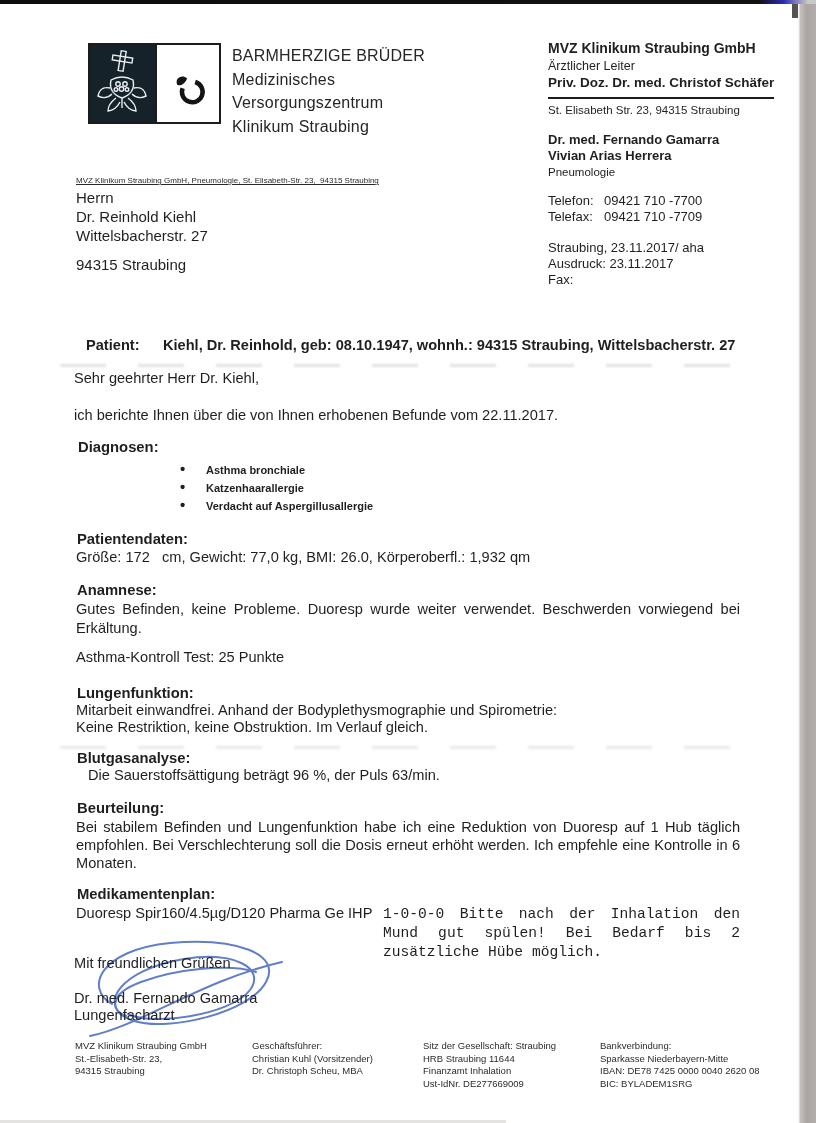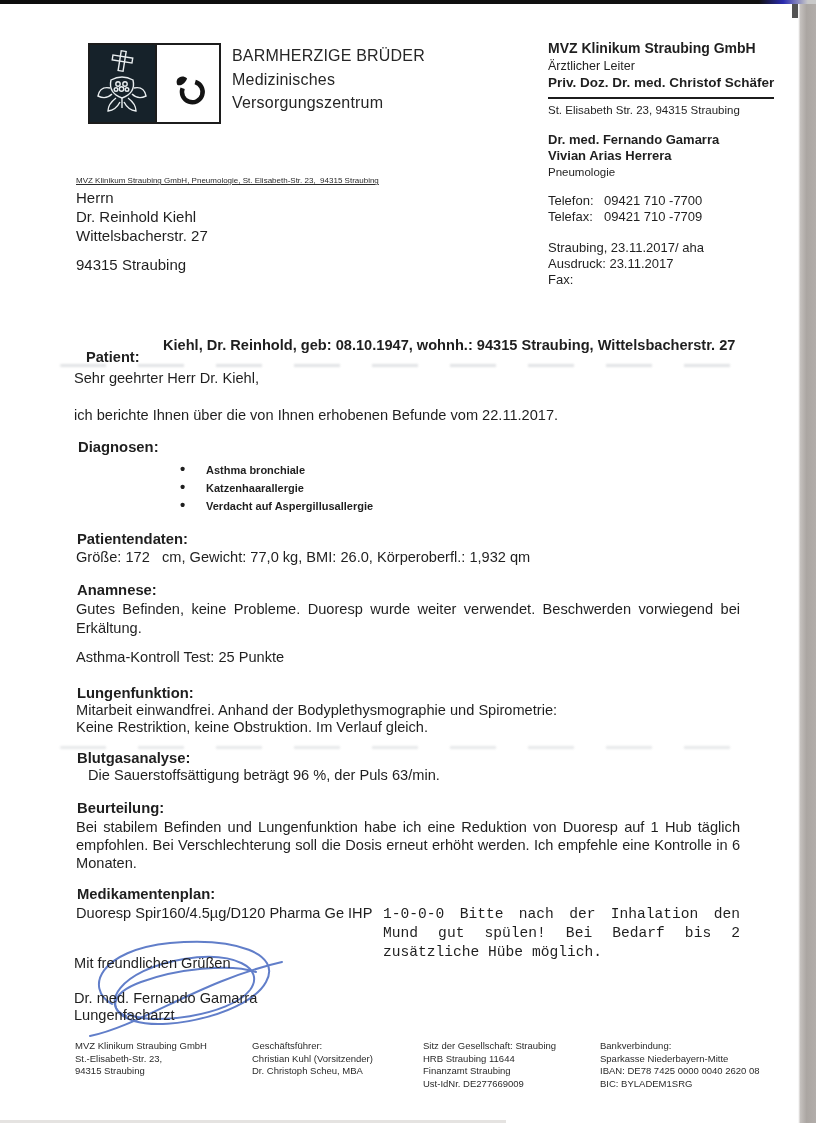--- a/index.html
+++ b/index.html
@@ -38,21 +38,21 @@
   .hr-tel{margin-top:13px;}
   .telrow{display:flex;}
   .telrow .lbl{width:56px;}
   .hr-dates{margin-top:15px;}
   
   .sender-line{left:76px;top:176px;font-size:8px;text-decoration:underline;color:#2a2a2a;white-space:pre;}
   .rcpt{left:76px;top:188px;font-size:15px;line-height:19px;}
   .rcpt-city{left:76px;top:256px;font-size:15px;}
   
   .patient-row{left:86px;top:337px;display:flex;font-weight:bold;font-size:14.6px;white-space:pre;}
-  .patient-row .plabel{width:77px;margin-top:12px;}
+  .patient-row .plabel{width:77px;}
   
   .t{font-size:14.6px;}
   .h{font-size:14.8px;font-weight:bold;}
   .just{text-align:justify;}
   .pre{white-space:pre-wrap;}
   .w{width:664px;}
   .lh19{line-height:19px;}
   .lh18{line-height:18px;}
   .bullets{left:180px;top:461px;font-size:11px;font-weight:bold;line-height:18px;list-style:none;margin:0;padding:0;}
   .bullets li{padding-left:26px;position:relative;}
@@ -108,20 +108,21 @@
           <path d="M8 14 C5 7 13 2 19 7 C17 13 11 16 8 14 Z" fill="#141414"></path>
         </svg>
       </span>
     </div>
   </div>
 
   <div class="abs org-lines">
     <div>BARMHERZIGE BRÜDER</div>
     <div>Medizinisches</div>
     <div>Versorgungszentrum</div>
+    <div>Klinikum Straubing</div>
   </div>
 
   <div class="abs hr-block">
     <div class="hr-company">MVZ Klinikum Straubing GmbH</div>
     <div class="hr-role">Ärztlicher Leiter</div>
     <div class="hr-director">Priv. Doz. Dr. med. Christof Schäfer</div>
     <div class="hr-rule"></div>
     <div class="hr-addr">St. Elisabeth Str. 23, 94315 Straubing</div>
     <div class="hr-docs">
       <div class="hr-doc">Dr. med. Fernando Gamarra</div>
@@ -208,21 +209,21 @@
     <div>94315 Straubing</div>
   </div>
   <div class="abs foot fc2">
     <div>Geschäftsführer:</div>
     <div>Christian Kuhl (Vorsitzender)</div>
     <div>Dr. Christoph Scheu, MBA</div>
   </div>
   <div class="abs foot fc3">
     <div>Sitz der Gesellschaft: Straubing</div>
     <div>HRB Straubing 11644</div>
-    <div>Finanzamt Straubing</div>
+    <div>Finanzamt Inhalation</div>
     <div>Ust-IdNr. DE277669009</div>
   </div>
   <div class="abs foot fc4">
     <div>Bankverbindung:</div>
     <div>Sparkasse Niederbayern-Mitte</div>
     <div>IBAN: DE78 7425 0000 0040 2620 08</div>
     <div>BIC: BYLADEM1SRG</div>
   </div>
 
 </div>

